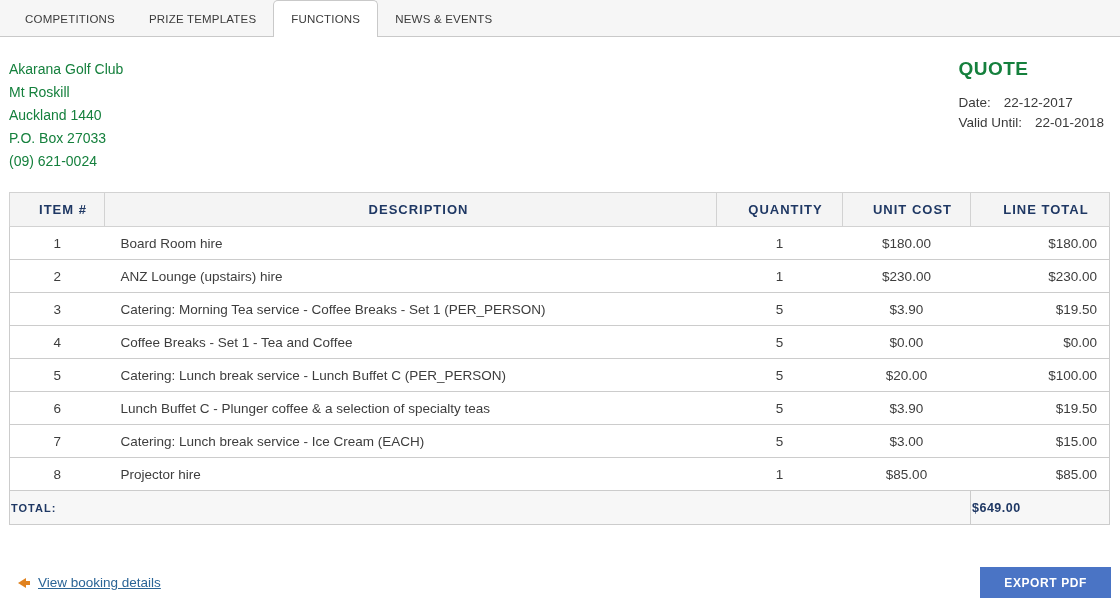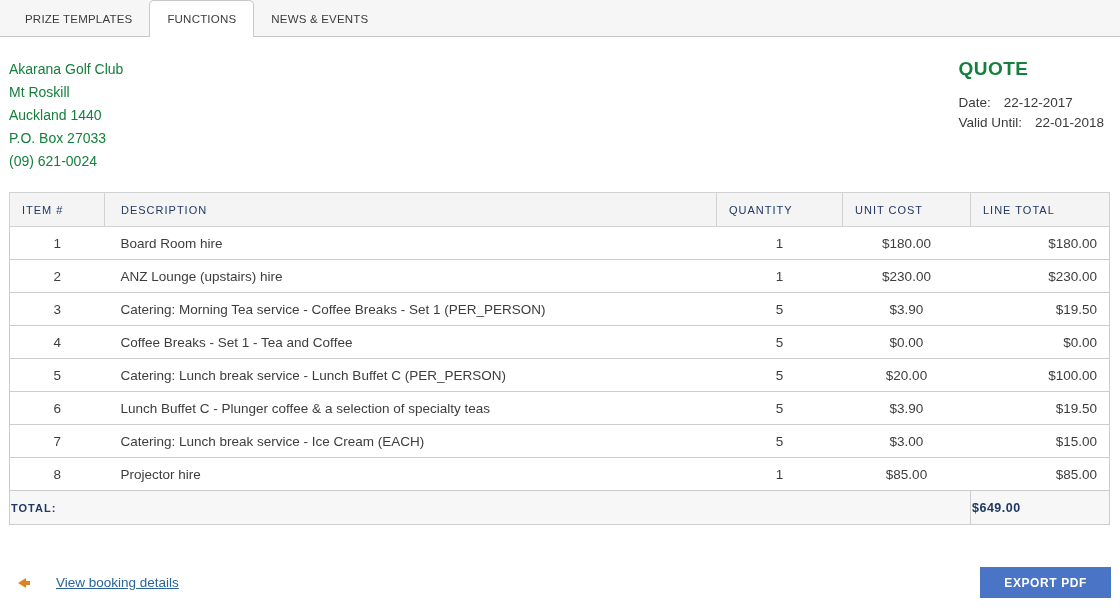--- a/index.html
+++ b/index.html
@@ -31,58 +31,59 @@
   .header-row{display:flex;justify-content:space-between;align-items:flex-start;margin-bottom:11px;}
   .club div{font-size:14px;line-height:23px;color:#15803d;}
   .quote-box{padding-right:7px;}
   .quote-title{font-size:19px;font-weight:700;color:#15803d;letter-spacing:.5px;margin:0 0 13px 0;}
   .quote-line{font-size:13.5px;line-height:19.5px;color:#3a3a3a;white-space:nowrap;}
   .quote-line .lbl{margin-right:13px;}
 
   
   table.quote{width:calc(100% - 1px);border-collapse:collapse;border:1px solid var(--border);
               table-layout:fixed;margin-top:19px;}
-  th{background:var(--header-bg);color:var(--navy);font-size:11px;font-weight:400;
-     letter-spacing:1px;text-align:left;height:34px;padding:0 0 0 12px;
+  th{background:var(--header-bg);color:var(--navy);font-size:13px;font-weight:700;
+     letter-spacing:1px;text-align:center;height:34px;padding:0 0 0 12px;
      border:1px solid #d2d2d2;}
   th.h-desc{padding-left:16px;}
   tbody td{height:33px;font-size:13.5px;color:#3d3d3d;border-bottom:1px solid var(--border);
            background:#fff;overflow:hidden;white-space:nowrap;}
   td.c-item{text-align:center;}
   td.c-desc{padding-left:16px;text-align:left;}
   td.c-qty{text-align:center;}
   td.c-cost{text-align:center;}
   td.c-total{text-align:right;padding-right:12px;}
   tr.total-row td{background:var(--total-bg);height:34px;border-bottom:none;}
   td.total-label{text-align:left;padding-right:12px;color:var(--navy);
                  font-size:11px;font-weight:700;letter-spacing:1px;}
   td.total-amount{padding-right:12px;color:var(--navy);
                   font-size:12.5px;font-weight:700;letter-spacing:.5px;
                   border-left:1px solid var(--border);}
 
   
   .footer-row{display:flex;justify-content:space-between;align-items:center;margin-top:42px;padding-left:9px;}
-  .booking-link{display:inline-flex;align-items:center;gap:25px;cursor:pointer;text-decoration:none;}
+  .booking-link{display:inline-flex;align-items:center;gap:7px;cursor:pointer;text-decoration:none;}
   .booking-link span.txt{color:var(--link-blue);font-size:13.5px;text-decoration:underline;}
   .arrow-left{display:inline-block;position:relative;width:13px;height:10px;}
   .arrow-left::before{content:'';position:absolute;left:0;top:0;width:0;height:0;
        border-top:5px solid transparent;border-bottom:5px solid transparent;
        border-right:8px solid var(--orange);}
   .arrow-left::after{content:'';position:absolute;left:7px;top:3px;width:5px;height:4px;
        background:var(--orange);}
   .export-btn{background:var(--accent-blue);color:#fff;border:none;cursor:pointer;
        font-family:"Liberation Sans",sans-serif;font-size:12px;font-weight:700;
        letter-spacing:.6px;padding:0 24px;height:31px;min-width:127px;}
 </style>
 </head>
 <body>
 
 <div class="page">
 
   <div class="tabbar">
+    <div class="tab">COMPETITIONS</div>
     <div class="tab">PRIZE TEMPLATES</div>
     <div class="tab active">FUNCTIONS</div>
     <div class="tab">NEWS &amp; EVENTS</div>
   </div>
 
   <div class="content">
 
     <div class="header-row">
       <div class="club">
         <div>Akarana Golf Club</div>

